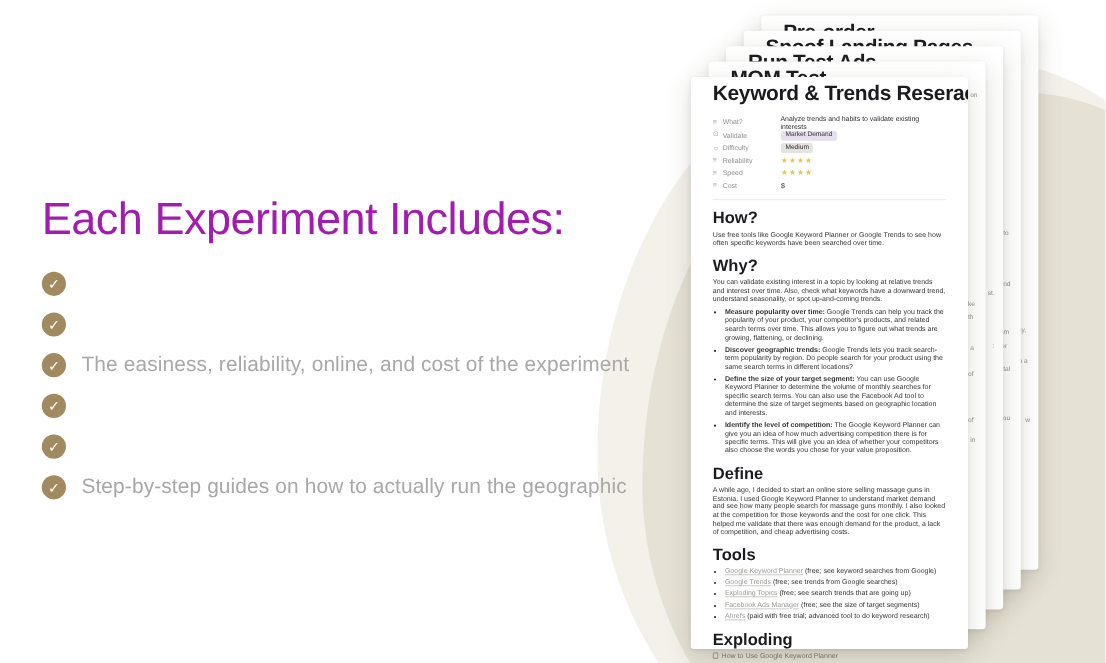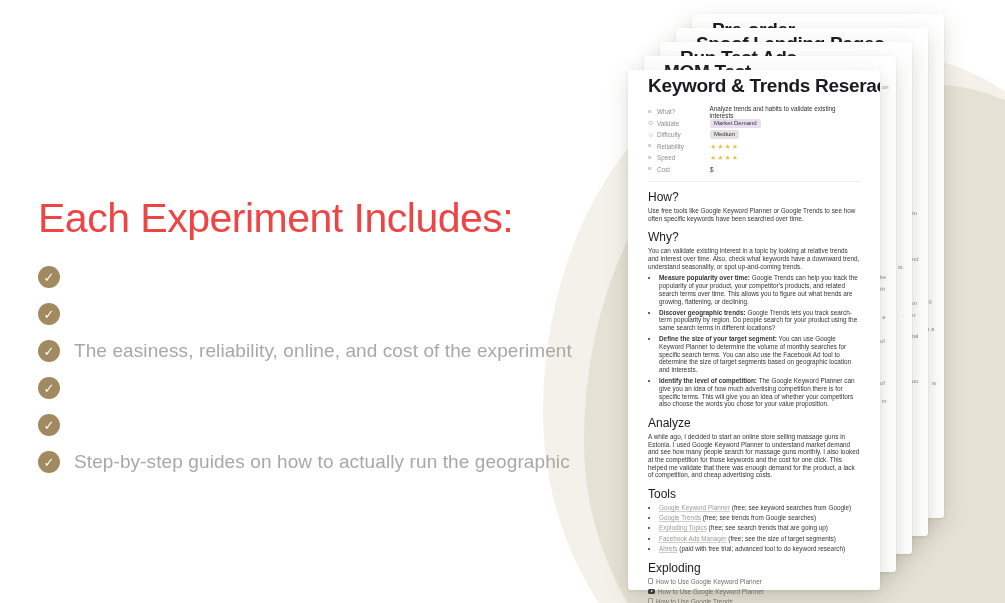--- a/index.html
+++ b/index.html
@@ -17,22 +17,22 @@
   }
   .blob-inner {
     position:absolute; left:584px; top:84px; width:545px; height:665px;
     background:#e5e1d4;
     border-radius: 50% 40% 42% 58% / 58% 34% 44% 50%;
   }
 
   
   .left-panel { position:absolute; left:38px; top:176px; width:530px; z-index:10; }
   .headline {
-    font-size:41px; font-weight:300; letter-spacing:-0.5px; color:#ef4444;
-    margin-bottom:24px; white-space:nowrap;margin-top:19px;
+    font-size:41px; font-weight:300; letter-spacing:-0.5px; color:#a21caf;
+    margin-bottom:24px; white-space:nowrap;
   }
   .check-list .check-row { display:flex; align-items:center; gap:14px; margin-bottom:15px; }
   .check-circle {
     flex:0 0 22px; width:22px; height:22px; border-radius:50%;
     background:#a28a60; color:#ffffff; display:flex; align-items:center; justify-content:center;
     font-size:13px; line-height:1;
   }
   .check-text { font-size:19px; color:#a8a8a8; letter-spacing:0.1px; white-space:nowrap; }
 
   
@@ -52,21 +52,21 @@
   .prop-row { display:flex; align-items:center; height:11.5px; }
   .prop-icon { width:9px; font-size:6.5px; color:#a9a9a6; line-height:1; }
   .prop-label { width:53px; font-size:6.3px; color:#8e8e8c; }
   .prop-value { font-size:6.3px; color:#2f2f2f; }
   .tag { font-size:6px; color:#3a3340; padding:1px 4px; border-radius:2px; line-height:1.1; }
   .tag-purple { background:#e7deee; }
   .tag-gray { background:#e4e3e1; color:#32302c; }
   .stars { font-size:7px; color:#e7c54a; letter-spacing:1px; line-height:1; }
   .doc-divider { border-top:1px solid #ededeb; margin-top:6px; }
 
-  .h-sec { font-size:12px; font-weight:normal; color:#1b1b1f; margin:8px 0 3px; }
+  .h-sec { font-size:15px; font-weight:bold; color:#1b1b1f; margin:8px 0 3px; }
   .doc-p { font-size:6.4px; line-height:1.2; color:#343434; margin-bottom:4px; }
   .doc-ul { margin:2px 0 2px 0; padding-left:11px; }
   .doc-ul li { font-size:6.4px; line-height:1.2; color:#343434; margin-bottom:3.5px; }
   .lead { font-weight:bold; }
 
   .tools-ul li { margin-bottom:2.5px; }
   .tool-link { color:#9b9a97; text-decoration:underline; text-decoration-color:#cfcecb; }
 
   .res-row { display:flex; align-items:center; gap:3px; margin-bottom:3px; }
   .res-label { font-size:6.4px; color:#716f6a; }
@@ -193,21 +193,21 @@
 
       <div class="h-sec">Why?</div>
       <p class="doc-p">You can validate existing interest in a topic by looking at relative trends and interest over time. Also, check what keywords have a downward trend, understand seasonality, or spot up-and-coming trends.</p>
       <ul class="doc-ul">
         <li><span class="lead">Measure popularity over time:</span><span> Google Trends can help you track the popularity of your product, your competitor's products, and related search terms over time. This allows you to figure out what trends are growing, flattening, or declining.</span></li>
         <li><span class="lead">Discover geographic trends:</span><span> Google Trends lets you track search-term popularity by region. Do people search for your product using the same search terms in different locations?</span></li>
         <li><span class="lead">Define the size of your target segment:</span><span> You can use Google Keyword Planner to determine the volume of monthly searches for specific search terms. You can also use the Facebook Ad tool to determine the size of target segments based on geographic location and interests.</span></li>
         <li><span class="lead">Identify the level of competition:</span><span> The Google Keyword Planner can give you an idea of how much advertising competition there is for specific terms. This will give you an idea of whether your competitors also choose the words you chose for your value proposition.</span></li>
       </ul>
 
-      <div class="h-sec">Analyze</div>
+      <div class="h-sec">Define</div>
       <p class="doc-p">A while ago, I decided to start an online store selling massage guns in Estonia. I used Google Keyword Planner to understand market demand and see how many people search for massage guns monthly. I also looked at the competition for those keywords and the cost for one click. This helped me validate that there was enough demand for the product, a lack of competition, and cheap advertising costs.</p>
 
       <div class="h-sec">Tools</div>
       <ul class="doc-ul tools-ul">
         <li><span class="tool-link">Google Keyword Planner</span><span> (free; see keyword searches from Google)</span></li>
         <li><span class="tool-link">Google Trends</span><span> (free; see trends from Google searches)</span></li>
         <li><span class="tool-link">Exploding Topics</span><span> (free; see search trends that are going up)</span></li>
         <li><span class="tool-link">Facebook Ads Manager</span><span> (free; see the size of target segments)</span></li>
         <li><span class="tool-link">Ahrefs</span><span> (paid with free trial; advanced tool to do keyword research)</span></li>
       </ul>

